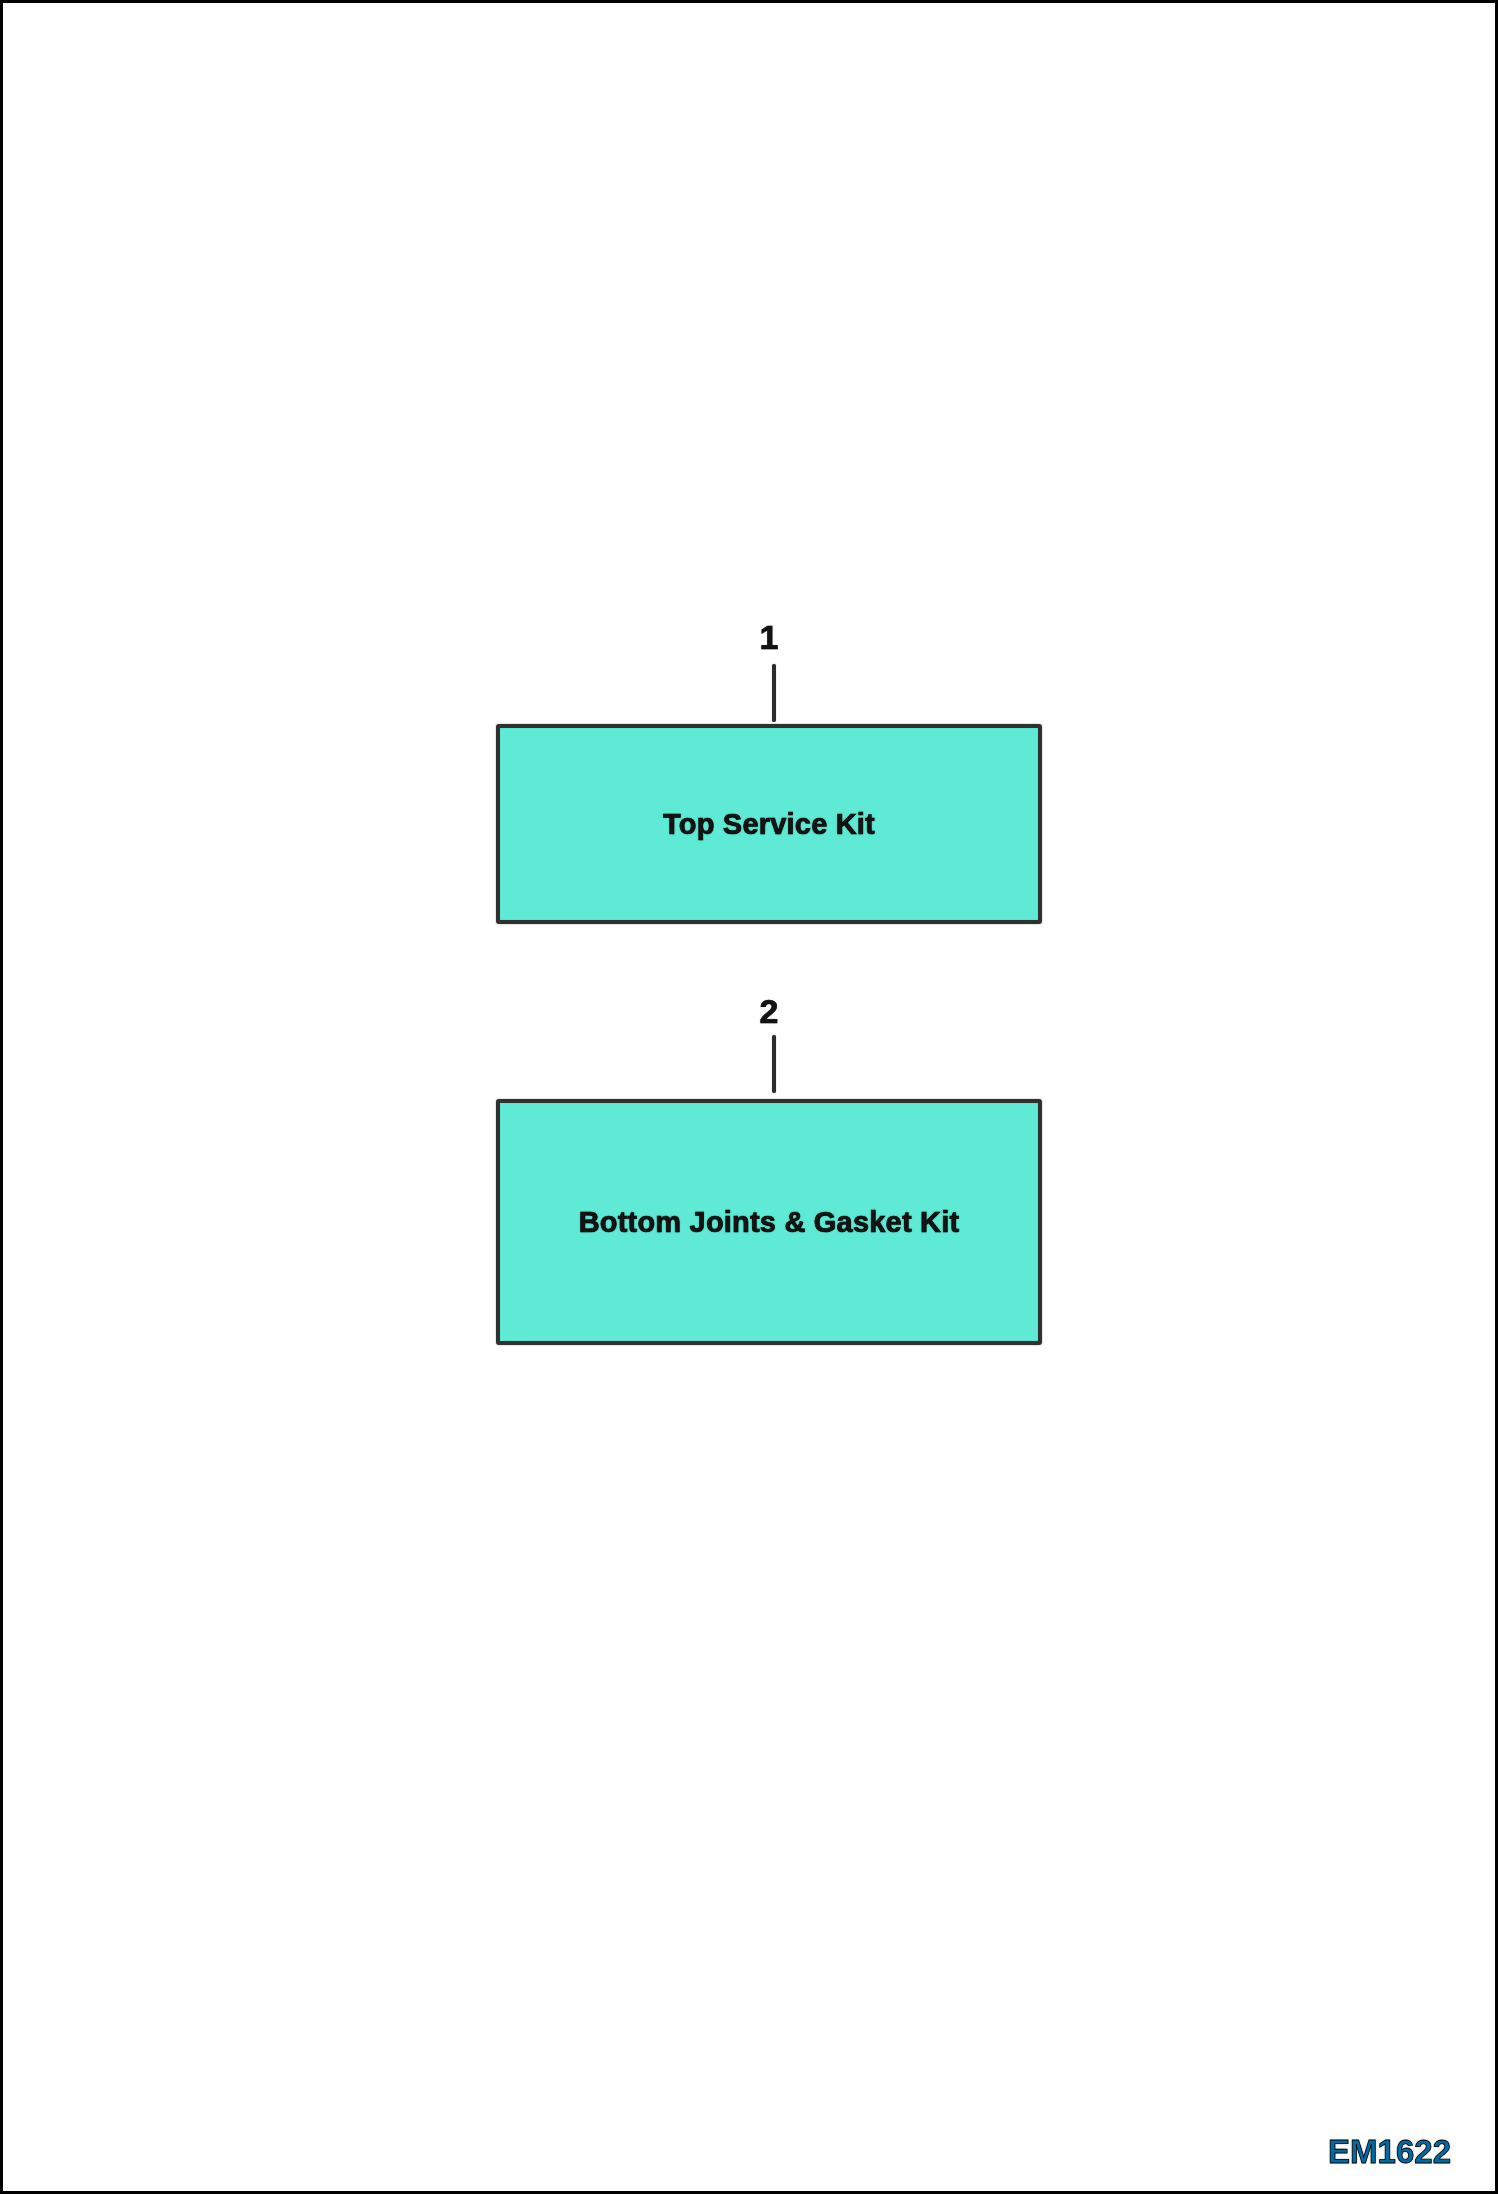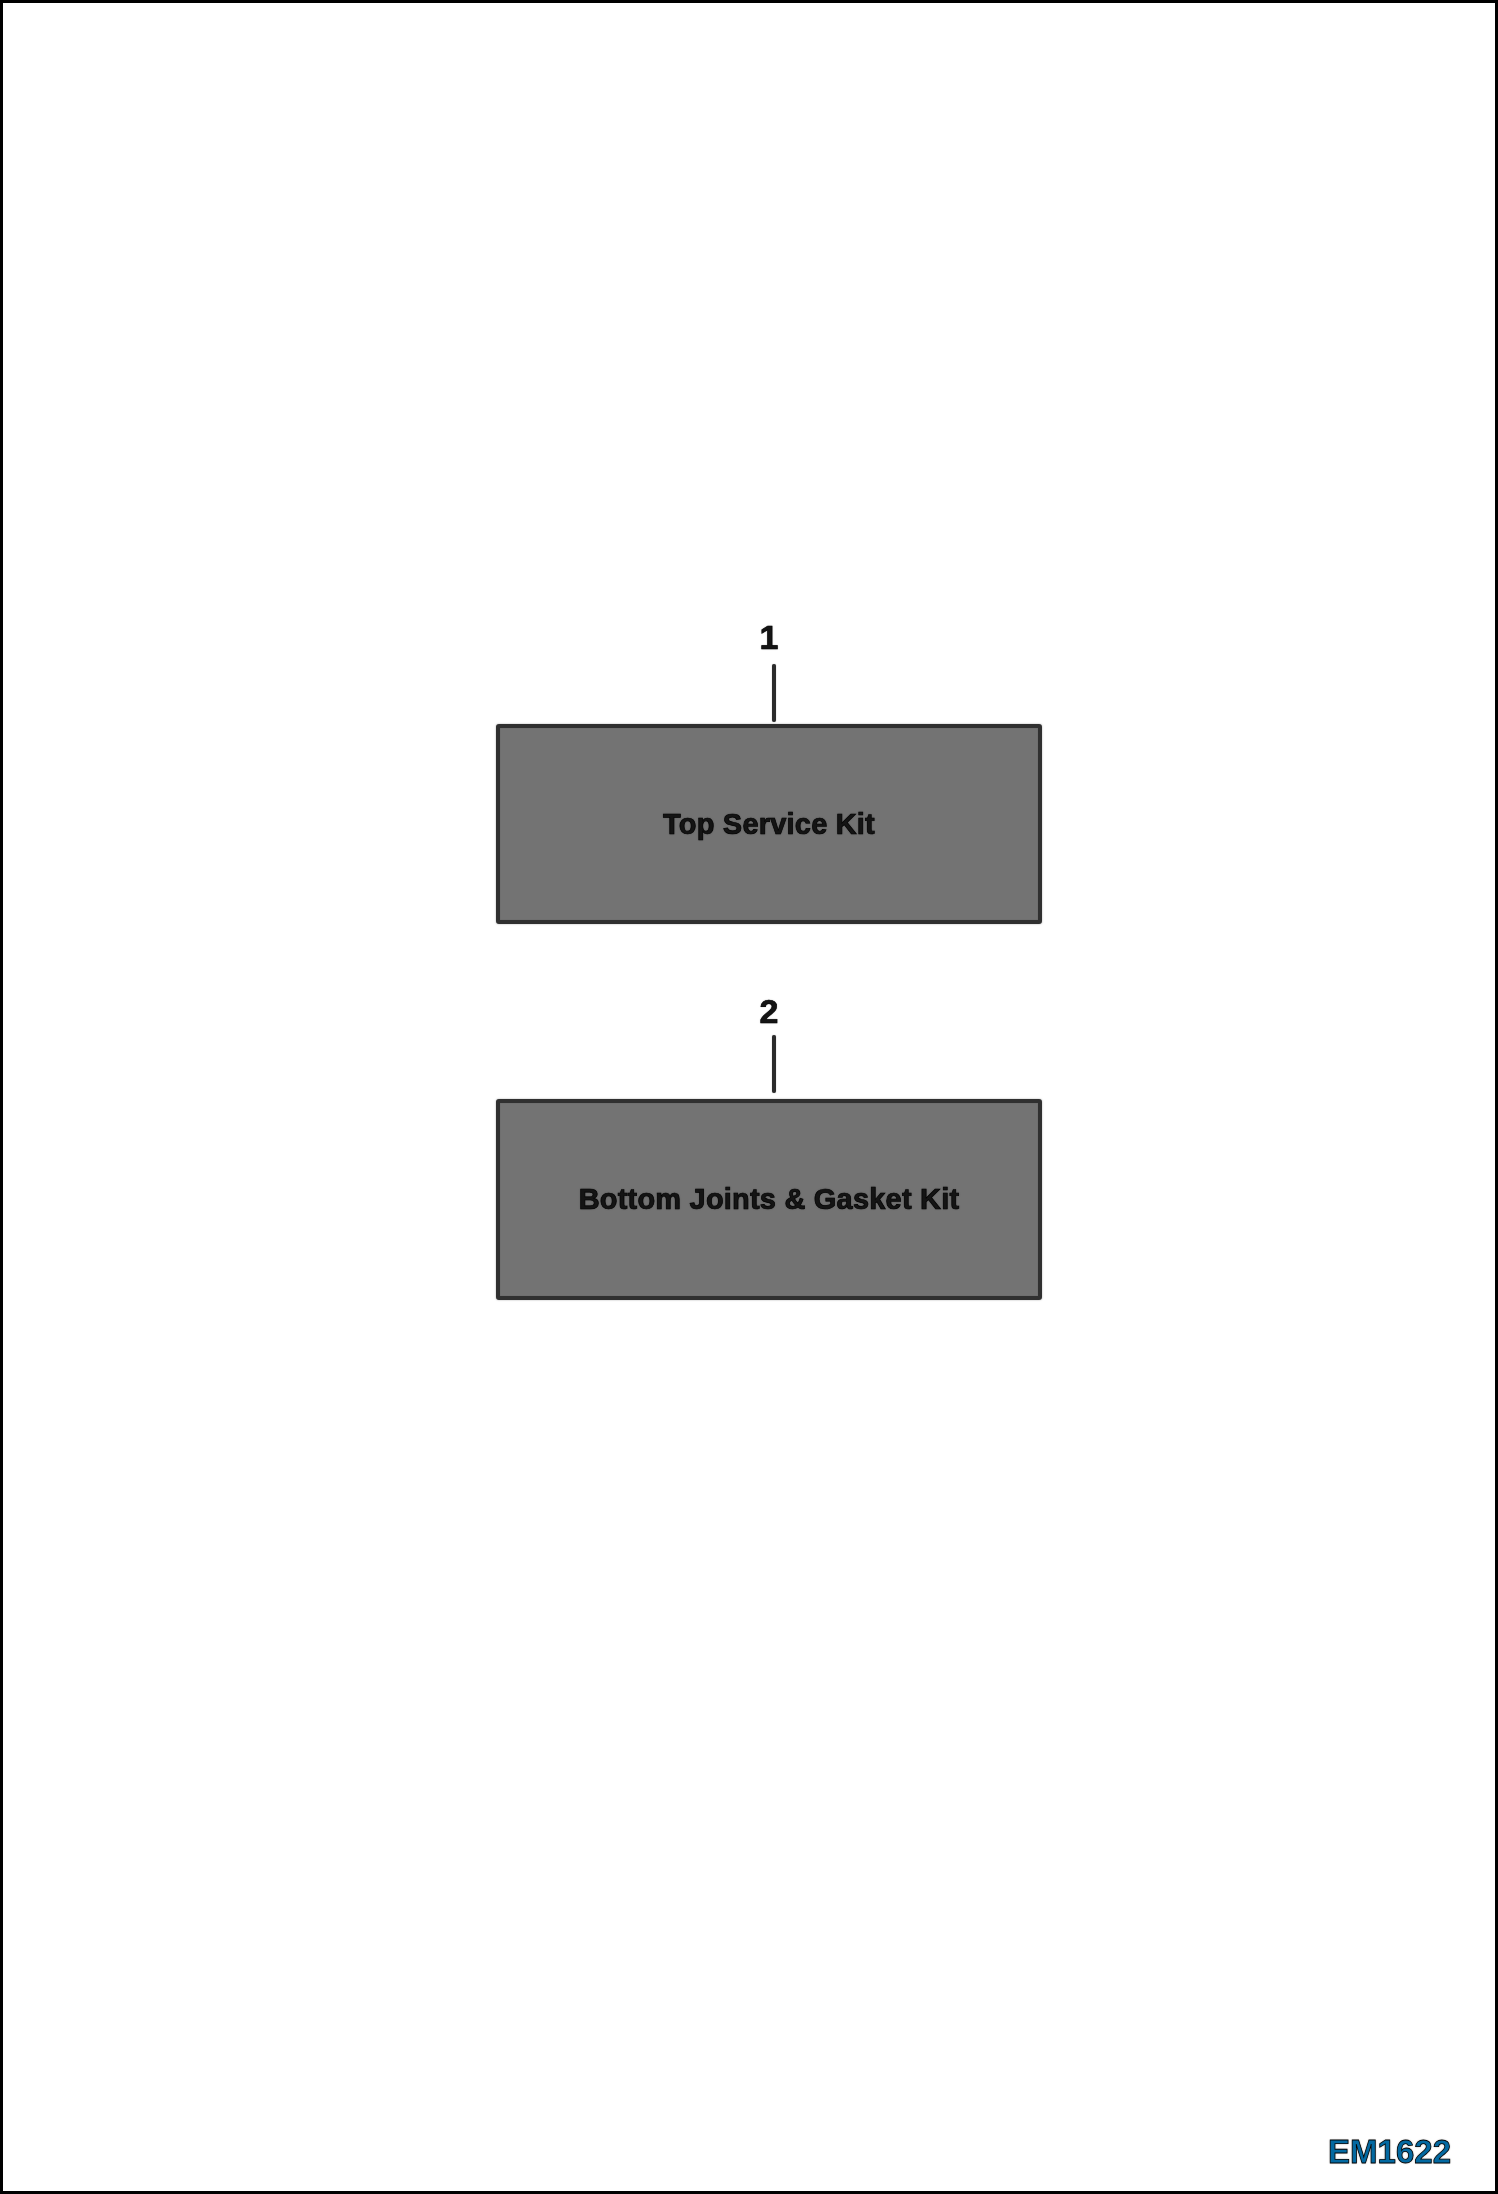--- a/index.html
+++ b/index.html
@@ -48,28 +48,28 @@
   .leader-line.l2 { top: 1032px; height: 58px; }
 
   
   .kit-box {
     position: absolute;
     left: 493px;
     width: 546px;
     box-sizing: border-box;
     border: 4px solid #303030;
     border-radius: 3px;
-    background: #737373;
+    background: #5eead4;
     box-shadow: 0 0 2px rgba(0,0,0,0.35), inset 0 0 1px rgba(0,0,0,0.3);
     display: flex;
     align-items: center;
     justify-content: center;
   }
   .kit-box.b1 { top: 721px; height: 200px; }
-  .kit-box.b2 { top: 1096px; height: 201px; align-items: center; }
+  .kit-box.b2 { top: 1096px; height: 246px; align-items: center; }
 
   .kit-label {
     font-size: 29px;
     font-weight: 700;
     color: #141414;
     letter-spacing: 0.2px;
     -webkit-text-stroke: 0.7px #000;
     text-shadow: 0 0 2px rgba(0,0,0,0.4);
     white-space: nowrap;
   }

